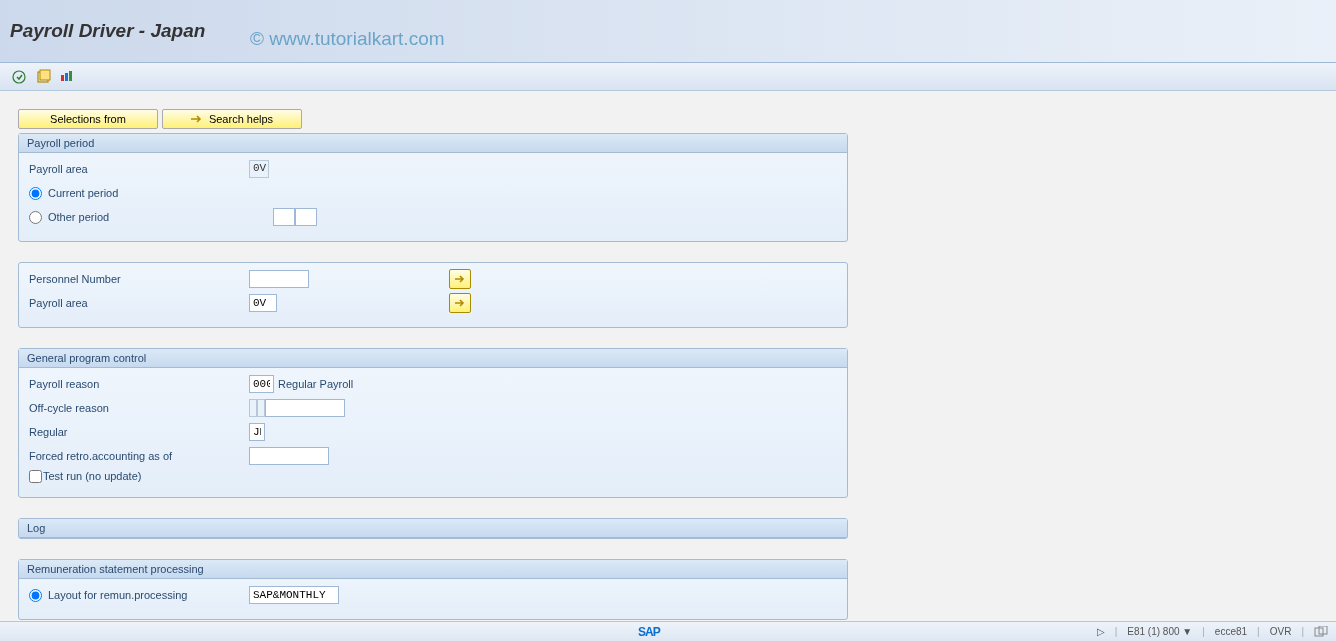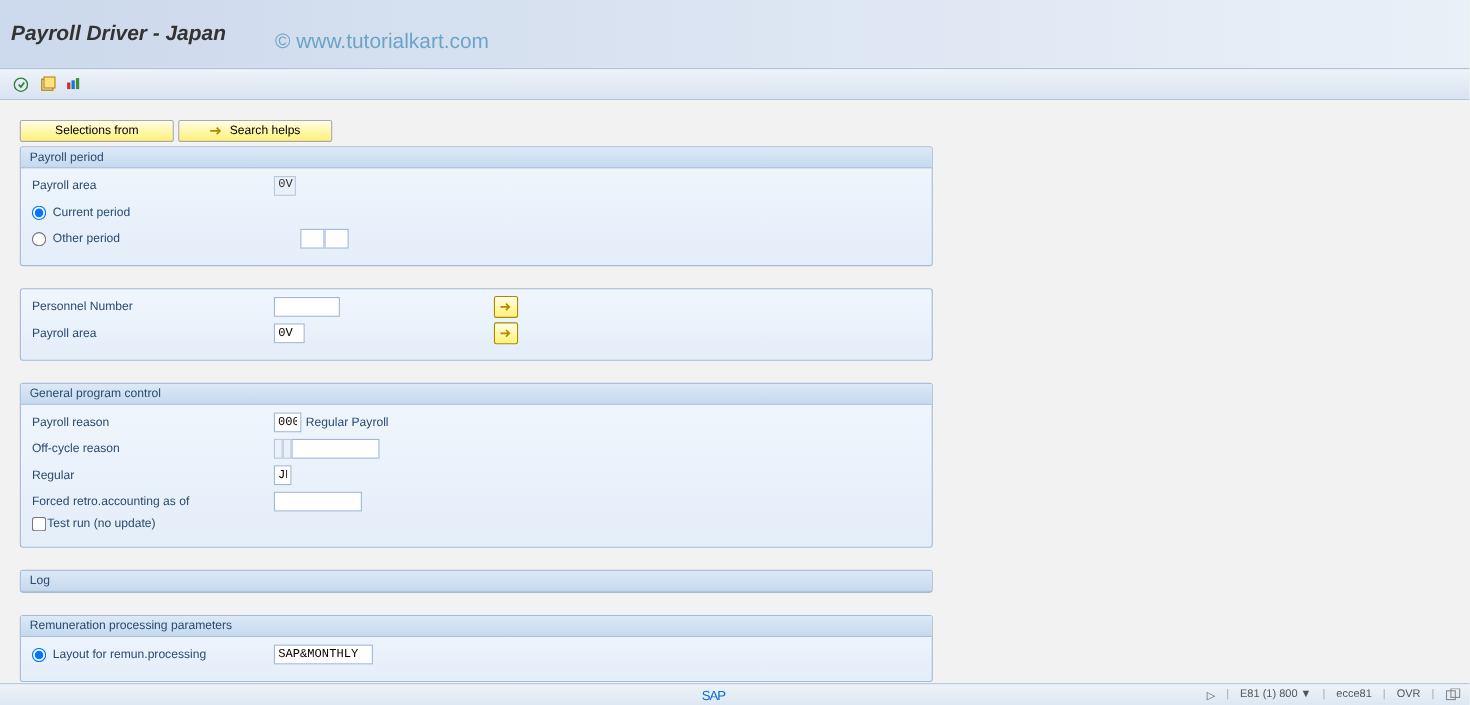--- a/index.html
+++ b/index.html
@@ -161,21 +161,21 @@
   border-top: 1px solid #b5c7dd;
   display: flex;
   align-items: center;
   justify-content: space-between;
   padding: 0 8px;
   font-size: 10px;
   color: #555;
 }
 .status-sap {
   color: #0a6ed1;
-  font-weight: normal;
+  font-weight: bold;
   font-size: 12px;
   letter-spacing: -1px;
   margin-left: 630px;
 }
 .status-right {
   display: flex;
   gap: 10px;
   align-items: center;
 }
 .sep { color: #aaa; }
@@ -316,21 +316,21 @@
         <span>Test run (no update)</span>
       </div>
     </div>
   </div>
 
   <div class="panel">
     <div class="panel-header">Log</div>
   </div>
 
   <div class="panel" style="margin-bottom:0">
-    <div class="panel-header">Remuneration processing parameters</div>
+    <div class="panel-header">Remuneration statement processing</div>
     <div class="panel-body">
       <div class="row">
         <label class="radio-lbl" style="width:220px">
           <input type="radio" checked="" style="">
           <span>Layout for remun.processing</span>
         </label>
         <input class="inp inp-xl" value="SAP&amp;MONTHLY" style="">
       </div>
     </div>
   </div>

